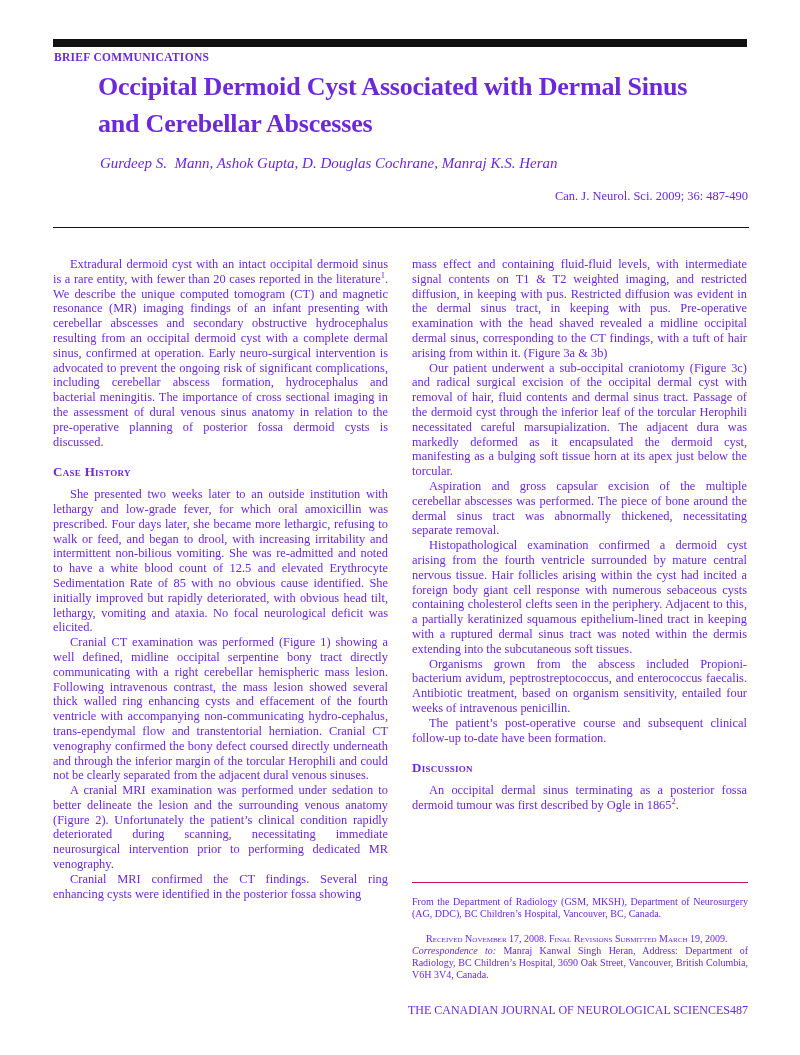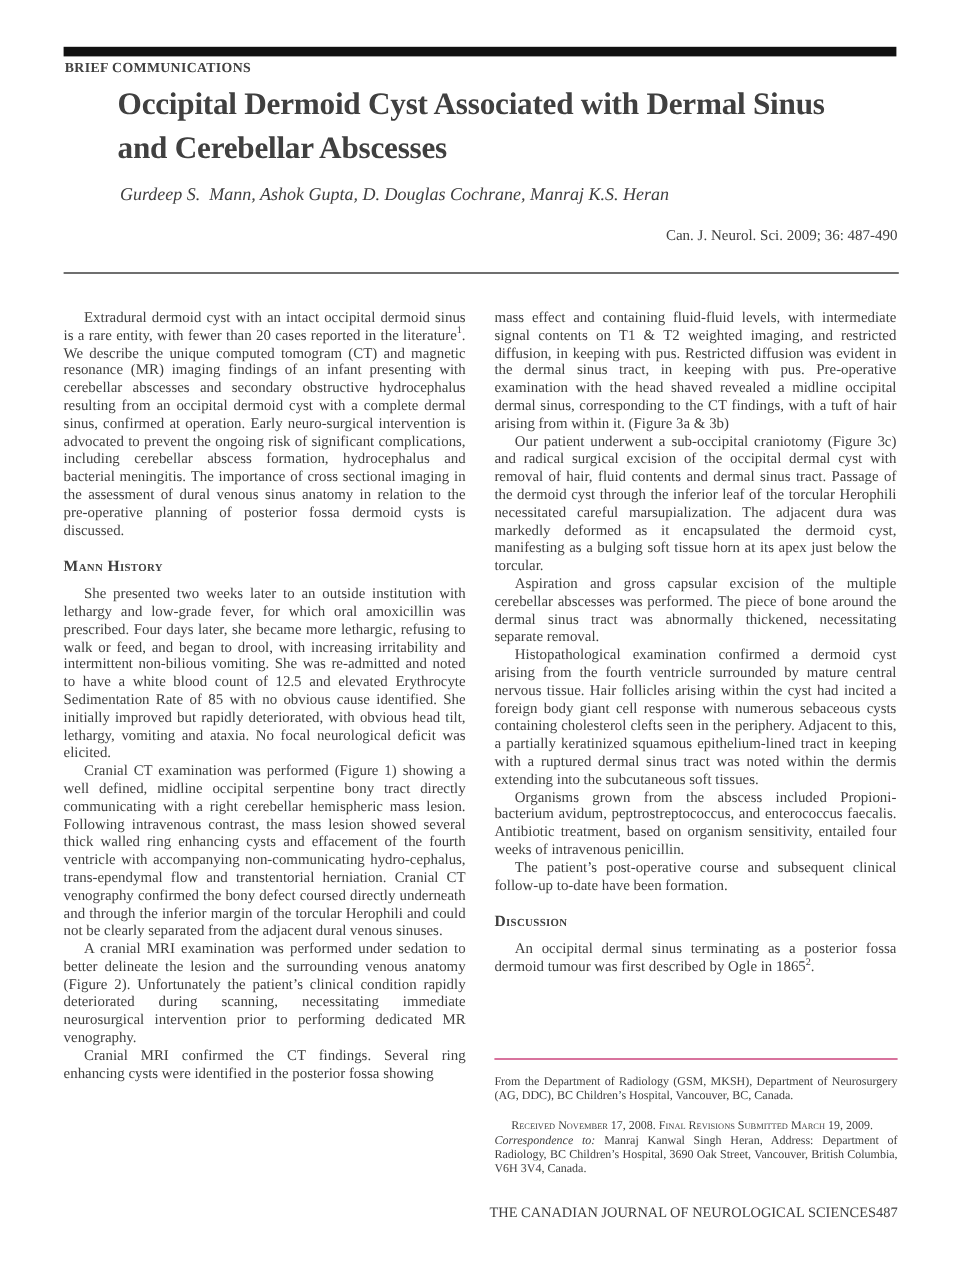--- a/index.html
+++ b/index.html
@@ -3,21 +3,21 @@
 <meta charset="utf-8">
 <style>
   html, body { margin: 0; padding: 0; background: #e8e8e8; }
   .page {
     position: relative;
     width: 800px;
     height: 1055px;
     margin: 0 auto;
     background: #ffffff;
     font-family: "Liberation Serif", serif;
-    color: #404040;
+    color: #6d28d9;
     overflow: hidden;
   }
   .topbar {
     position: absolute;
     left: 53px; top: 39px;
     width: 694px; height: 8px;
     background: #111111;
   }
   .kicker {
     position: absolute;
@@ -116,21 +116,21 @@
 
   <div class="citation">Can. J. Neurol. Sci. 2009; 36: 487-490</div>
 
   <div class="rule"></div>
 
   <div class="columns">
 
     <div class="col">
       <p class="para"><span>Extradural dermoid cyst with an intact occipital dermoid sinus is a rare entity, with fewer than 20 cases reported in the literature</span><sup>1</sup><span>. We describe the unique computed tomogram (CT) and magnetic resonance (MR) imaging findings of an infant presenting with cerebellar abscesses and secondary obstructive hydrocephalus resulting from an occipital dermoid cyst with a complete dermal sinus, confirmed at operation. Early neuro-surgical intervention is advocated to prevent the ongoing risk of significant complications, including cerebellar abscess formation, hydrocephalus and bacterial meningitis. The importance of cross sectional imaging in the assessment of dural venous sinus anatomy in relation to the pre-operative planning of posterior fossa dermoid cysts is discussed.</span></p>
 
-      <h2 class="heading">Mann History</h2>
+      <h2 class="heading">Case History</h2>
 
       <p class="para">She presented two weeks later to an outside institution with lethargy and low-grade fever, for which oral amoxicillin was prescribed. Four days later, she became more lethargic, refusing to walk or feed, and began to drool, with increasing irritability and intermittent non-bilious vomiting. She was re-admitted and noted to have a white blood count of 12.5 and elevated Erythrocyte Sedimentation Rate of 85 with no obvious cause identified. She initially improved but rapidly deteriorated, with obvious head tilt, lethargy, vomiting and ataxia. No focal neurological deficit was elicited.</p>
       <p class="para">Cranial CT examination was performed (Figure 1) showing a well defined, midline occipital serpentine bony tract directly communicating with a right cerebellar hemispheric mass lesion. Following intravenous contrast, the mass lesion showed several thick walled ring enhancing cysts and effacement of the fourth ventricle with accompanying non-communicating hydro-cephalus, trans-ependymal flow and transtentorial herniation. Cranial CT venography confirmed the bony defect coursed directly underneath and through the inferior margin of the torcular Herophili and could not be clearly separated from the adjacent dural venous sinuses.</p>
       <p class="para">A cranial MRI examination was performed under sedation to better delineate the lesion and the surrounding venous anatomy (Figure 2). Unfortunately the patient’s clinical condition rapidly deteriorated during scanning, necessitating immediate neurosurgical intervention prior to performing dedicated MR venography.</p>
       <p class="para">Cranial MRI confirmed the CT findings. Several ring enhancing cysts were identified in the posterior fossa showing</p>
     </div>
 
     <div class="col">
       <p class="para noindent">mass effect and containing fluid-fluid levels, with intermediate signal contents on T1 &amp; T2 weighted imaging, and restricted diffusion, in keeping with pus. Restricted diffusion was evident in the dermal sinus tract, in keeping with pus. Pre-operative examination with the head shaved revealed a midline occipital dermal sinus, corresponding to the CT findings, with a tuft of hair arising from within it. (Figure 3a &amp; 3b)</p>
       <p class="para">Our patient underwent a sub-occipital craniotomy (Figure 3c) and radical surgical excision of the occipital dermal cyst with removal of hair, fluid contents and dermal sinus tract. Passage of the dermoid cyst through the inferior leaf of the torcular Herophili necessitated careful marsupialization. The adjacent dura was markedly deformed as it encapsulated the dermoid cyst, manifesting as a bulging soft tissue horn at its apex just below the torcular.</p>

